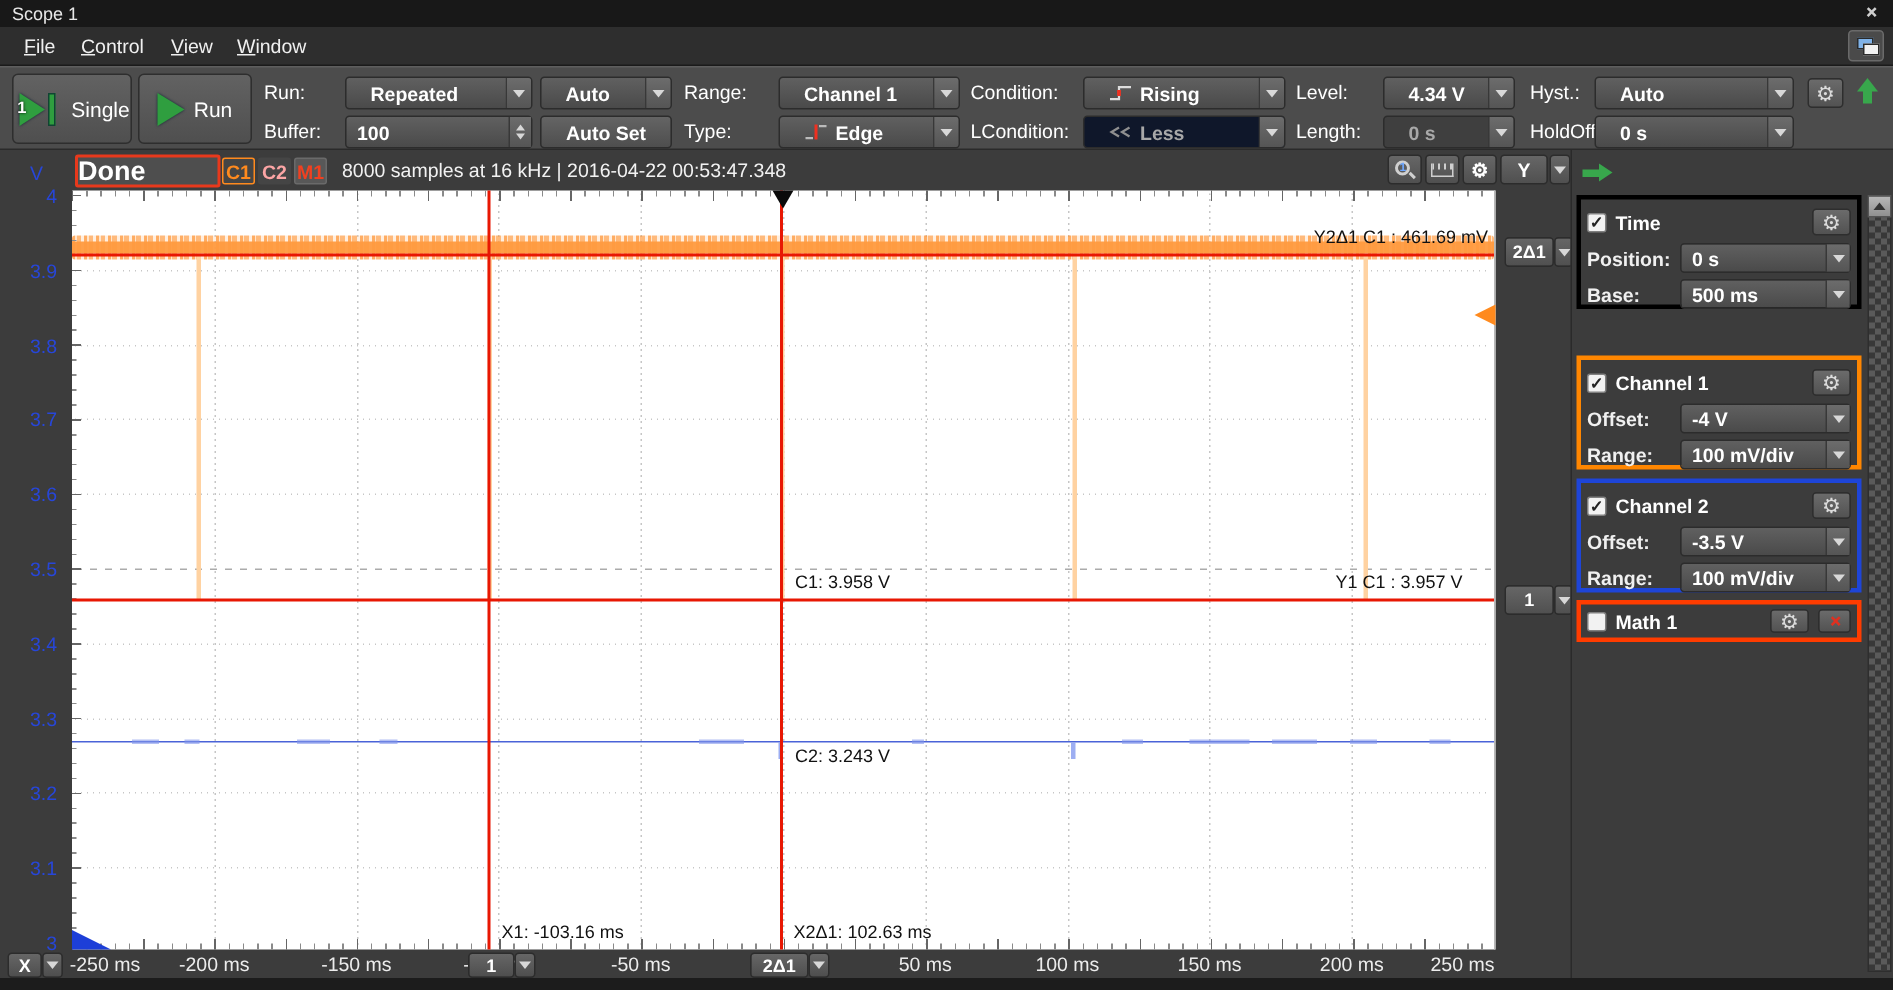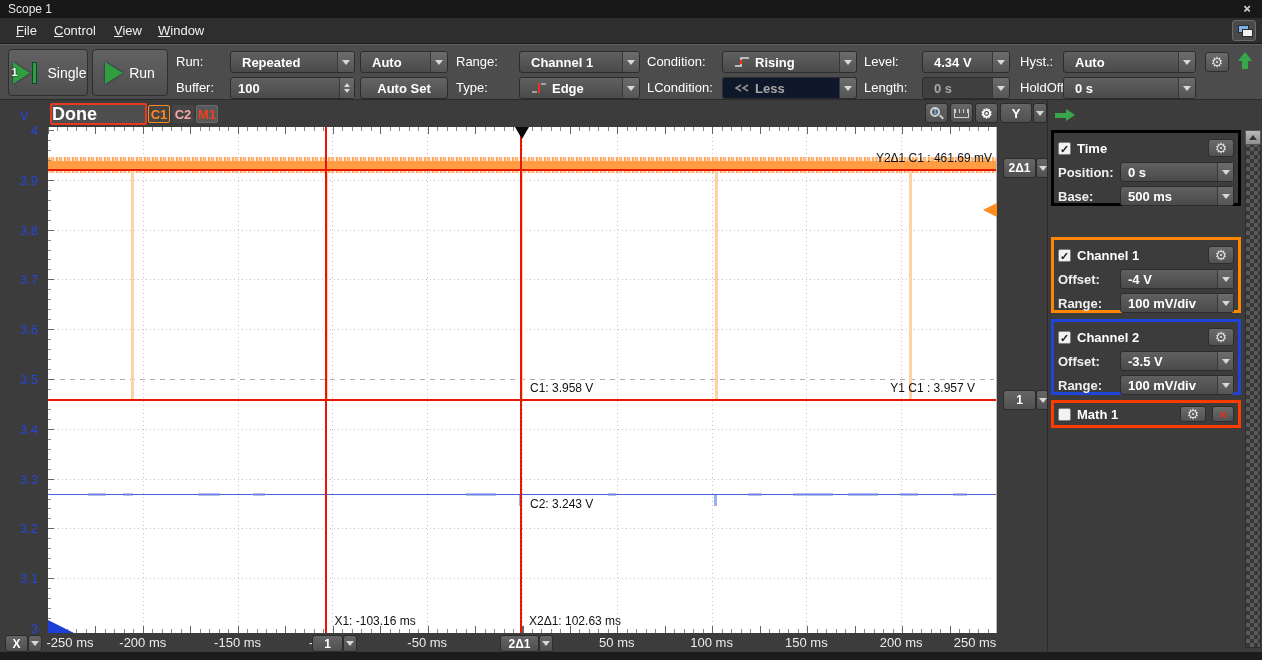--- a/index.html
+++ b/index.html
@@ -24,21 +24,21 @@
 
   
   #toolbar { position:absolute; left:0; top:44px; width:1262px; height:56px; background:#4c4c4c;
              border-top:1px solid #5e5e5e; border-bottom:1px solid #2a2a2a; }
   .bigbtn { position:absolute; top:4px; height:47px; background:linear-gradient(#626262,#4f4f4f);
             border:1px solid #2e2e2e; border-radius:4px; color:#fff; font-size:14px;
             display:flex; align-items:center; justify-content:center; gap:6px; }
   .tlabel { position:absolute; height:22px; line-height:22px; color:#ffffff; font-size:13px; }
   .dd { position:absolute; height:22px; display:flex; align-items:center;
         background:linear-gradient(#606060,#4a4a4a); border:1px solid #2c2c2c; border-radius:3px;
-        color:#fff; font-size:13px; font-weight:600; padding-left:11px; }
+        color:#fff; font-size:13px; font-weight:600; padding-left:16px; }
   .dd .arr { margin-left:auto; width:17px; height:100%; display:flex; align-items:center; justify-content:center;
              background:linear-gradient(#6c6c6c,#555); border-left:1px solid #383838; border-radius:0 2px 2px 0; }
   .tri-dn { width:0; height:0; border-left:4px solid transparent; border-right:4px solid transparent; border-top:5px solid #d8d8d8; }
   .tri-up { width:0; height:0; border-left:4px solid transparent; border-right:4px solid transparent; border-bottom:5px solid #d8d8d8; }
   .dd.disabled { color:#a8a8a8; background:#0f172a; }
   .dd.dark { background:#3f3f3f; }
   .tbtn { position:absolute; height:22px; background:linear-gradient(#646464,#4e4e4e); border:1px solid #2c2c2c;
           border-radius:3px; color:#fff; font-size:13px; font-weight:600; display:flex; align-items:center; justify-content:center; }
   .spin { position:absolute; height:22px; background:linear-gradient(#606060,#4a4a4a); border:1px solid #2c2c2c; border-radius:3px;
           color:#fff; font-size:13px; font-weight:600; display:flex; align-items:center; padding-left:7px; }
@@ -304,20 +304,21 @@
       </div>
     <div class="chip" id="chip-c1">
         <span>C1</span>
       </div>
     <div class="chip" id="chip-c2">
         <span>C2</span>
       </div>
     <div class="chip" id="chip-m1">
         <span>M1</span>
       </div>
+    <span id="plot-status">8000 samples at 16 kHz | 2016-04-22 00:53:47.348</span>
     <div class="headbtn" style="left:925px;width:23px">
       <span class="mag">
           <span class="lens"></span>
           <span class="one">1</span>
           <span class="handle"></span>
         </span>
     </div>
     <div class="headbtn" style="left:950px;width:23px">
       <span class="measure"></span>
     </div>

